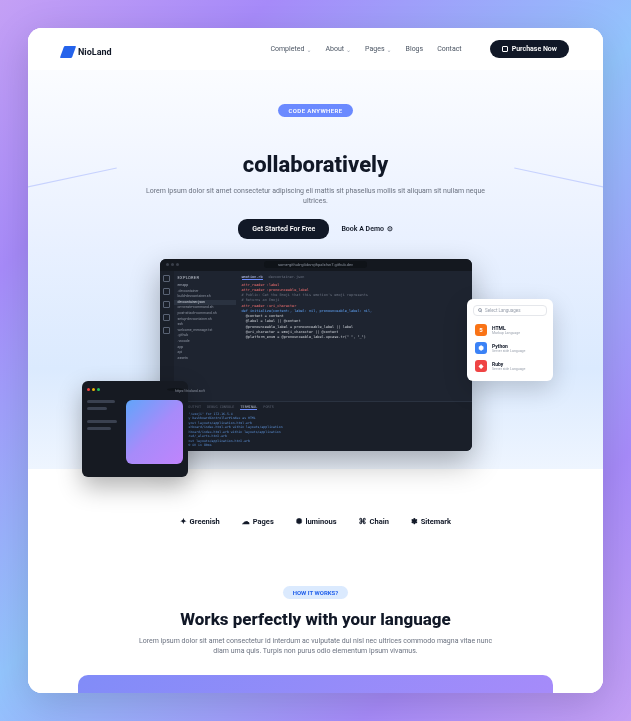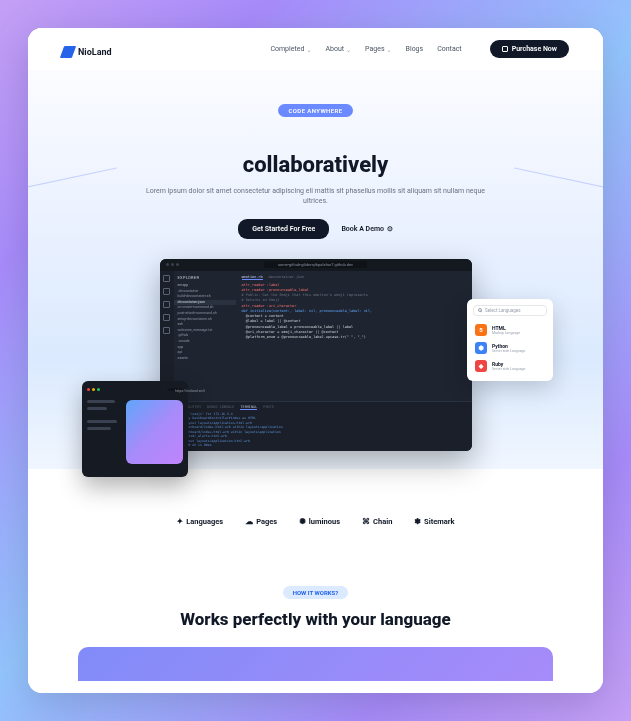--- a/index.html
+++ b/index.html
@@ -456,21 +456,21 @@
             </div>
           <div class="mini-gradient"></div>
         </div>
       </div>
     </div>
 
     <div class="social">
       <div class="logos-row">
         <div class="logo-item">
             <span class="li-icon">✦</span>
-            <span>Languages</span>
+            <span>Greenish</span>
           </div>
         <div class="logo-item">
             <span class="li-icon">☁</span>
             <span>Pages</span>
           </div>
         <div class="logo-item">
             <span class="li-icon">✺</span>
             <span>luminous</span>
           </div>
         <div class="logo-item">
@@ -480,19 +480,20 @@
         <div class="logo-item">
             <span class="li-icon">✽</span>
             <span>Sitemark</span>
           </div>
       </div>
     </div>
 
     <div class="section2">
       <div class="badge2">HOW IT WORKS?</div>
       <h2 class="section2-title">Works perfectly with your language</h2>
+      <p class="section2-sub">Lorem ipsum dolor sit amet consectetur id interdum ac vulputate dui nisl nec ultrices commodo magna vitae nunc diam urna quis. Turpis non purus odio elementum ipsum vivamus.</p>
       <div class="cta-block">
         
       </div>
     </div>
 
   </div>
 </div>
 
 </body></html>

